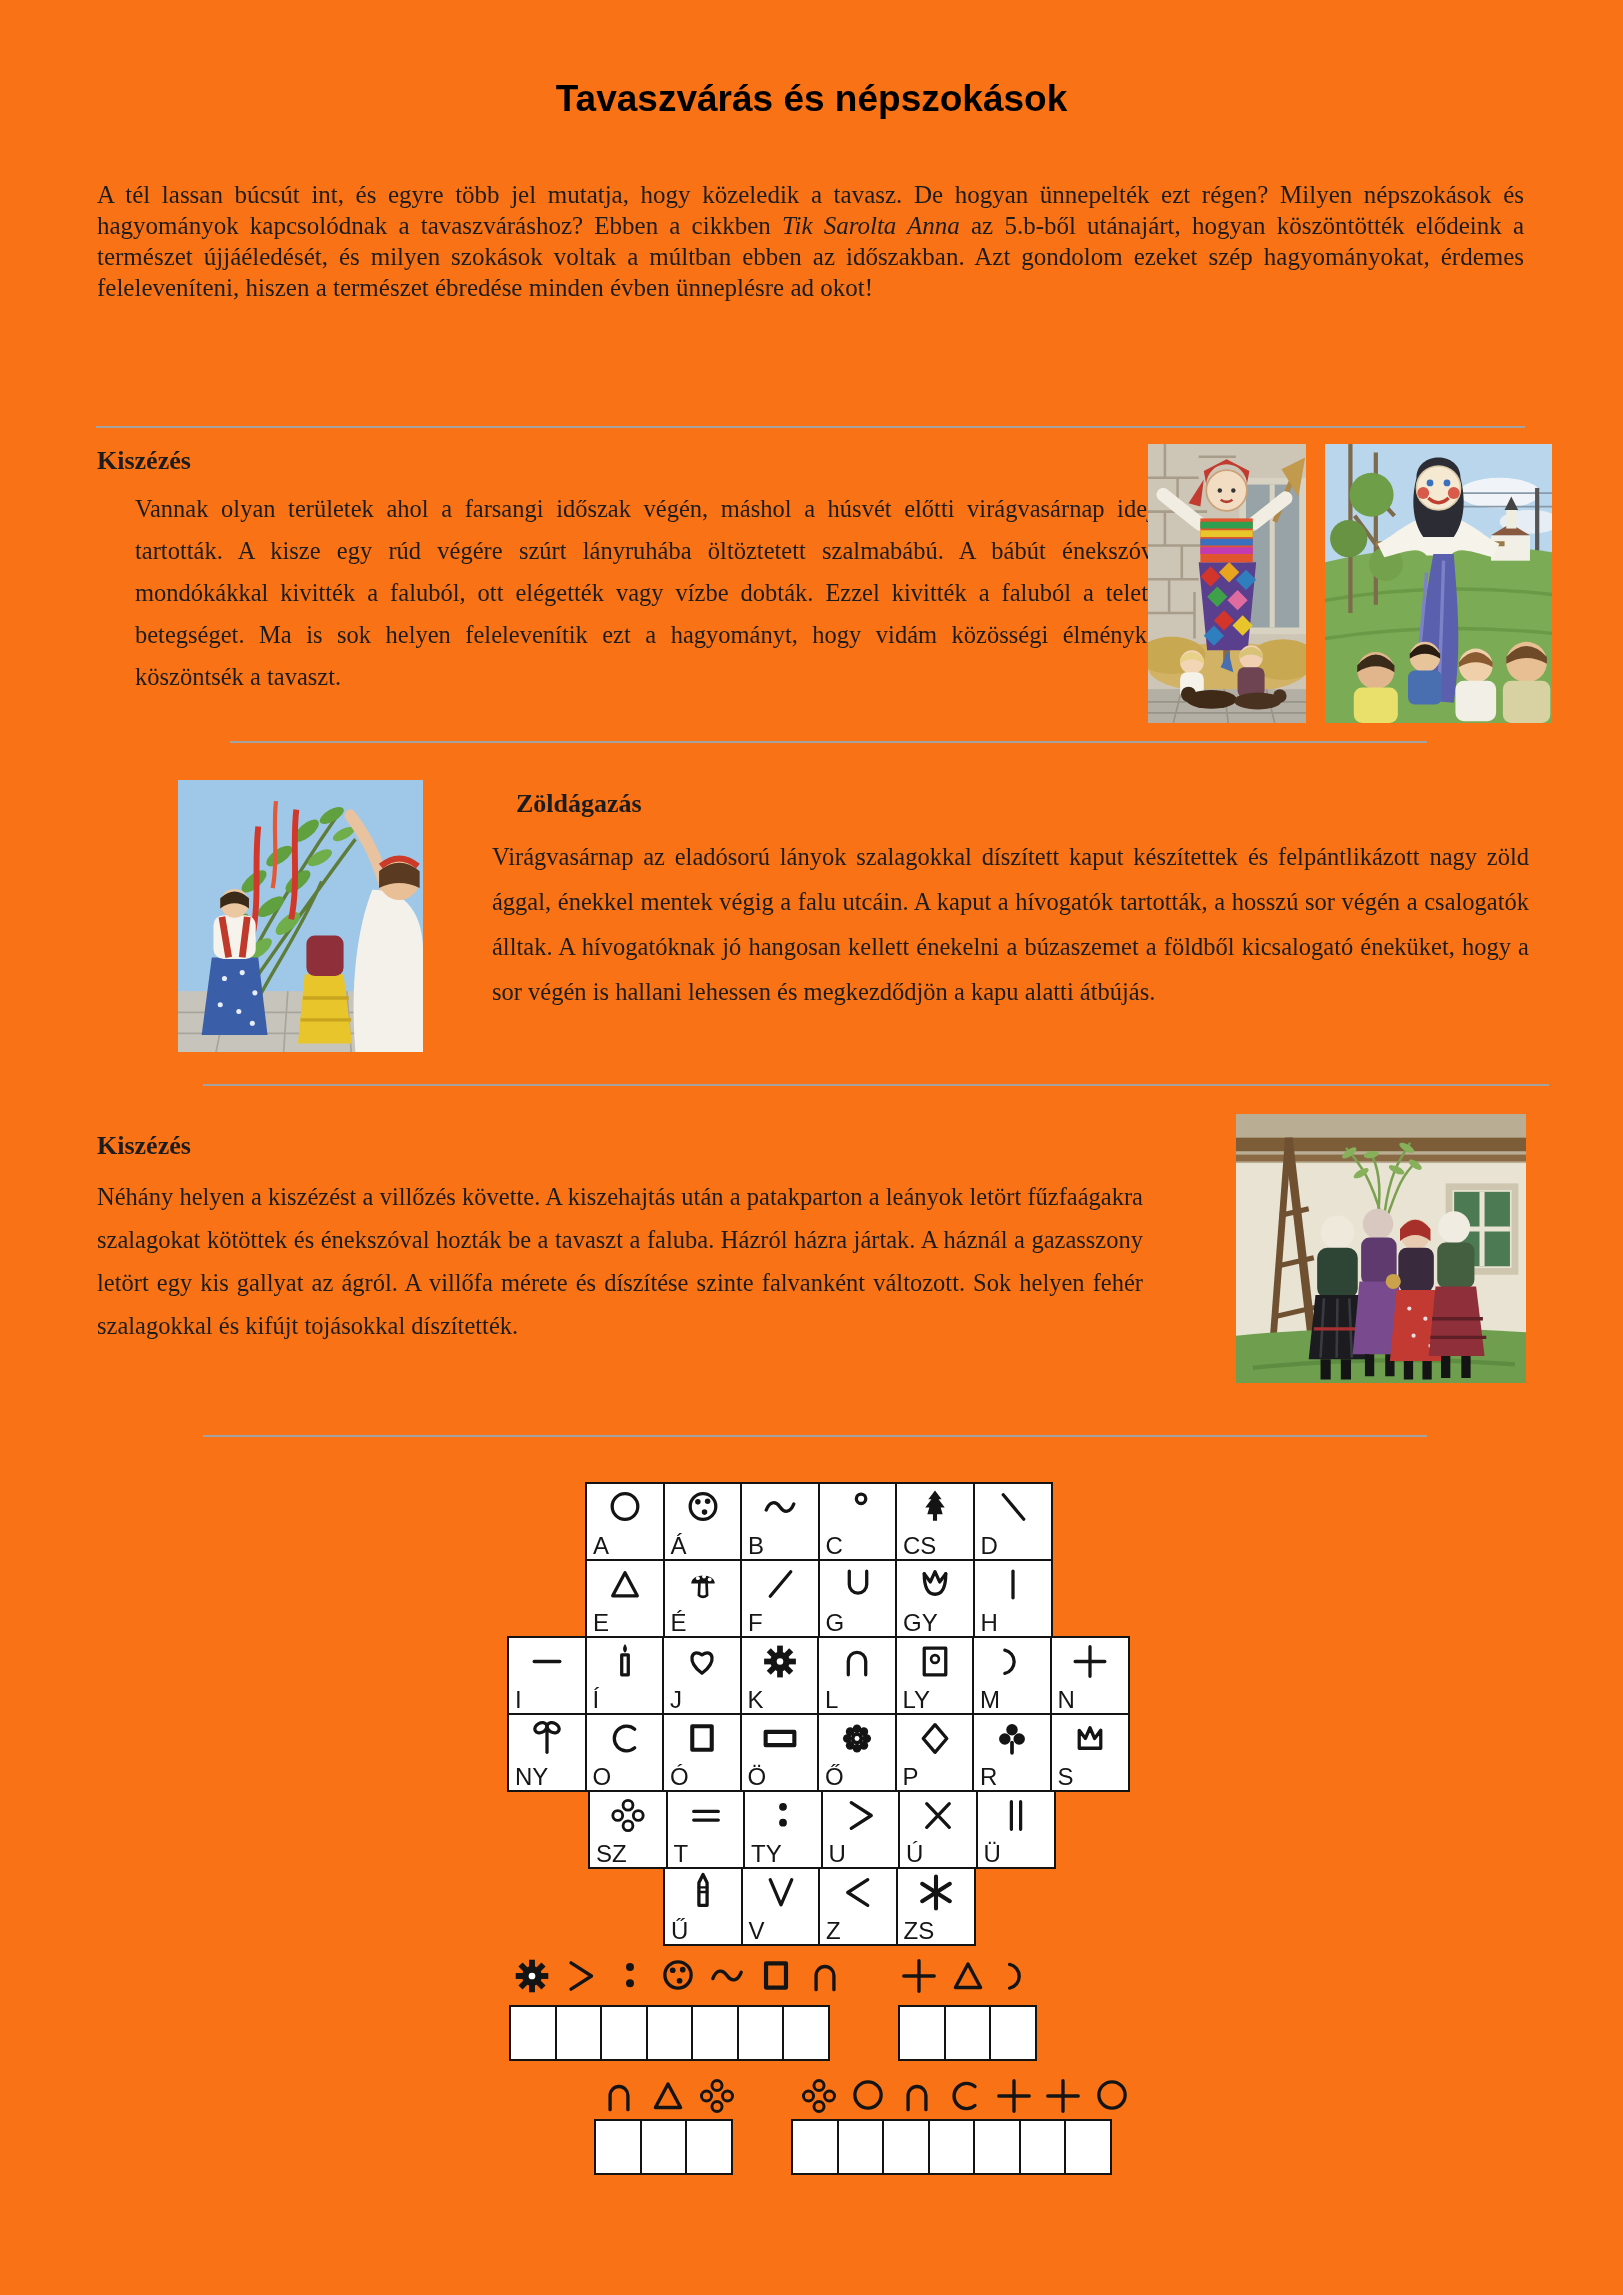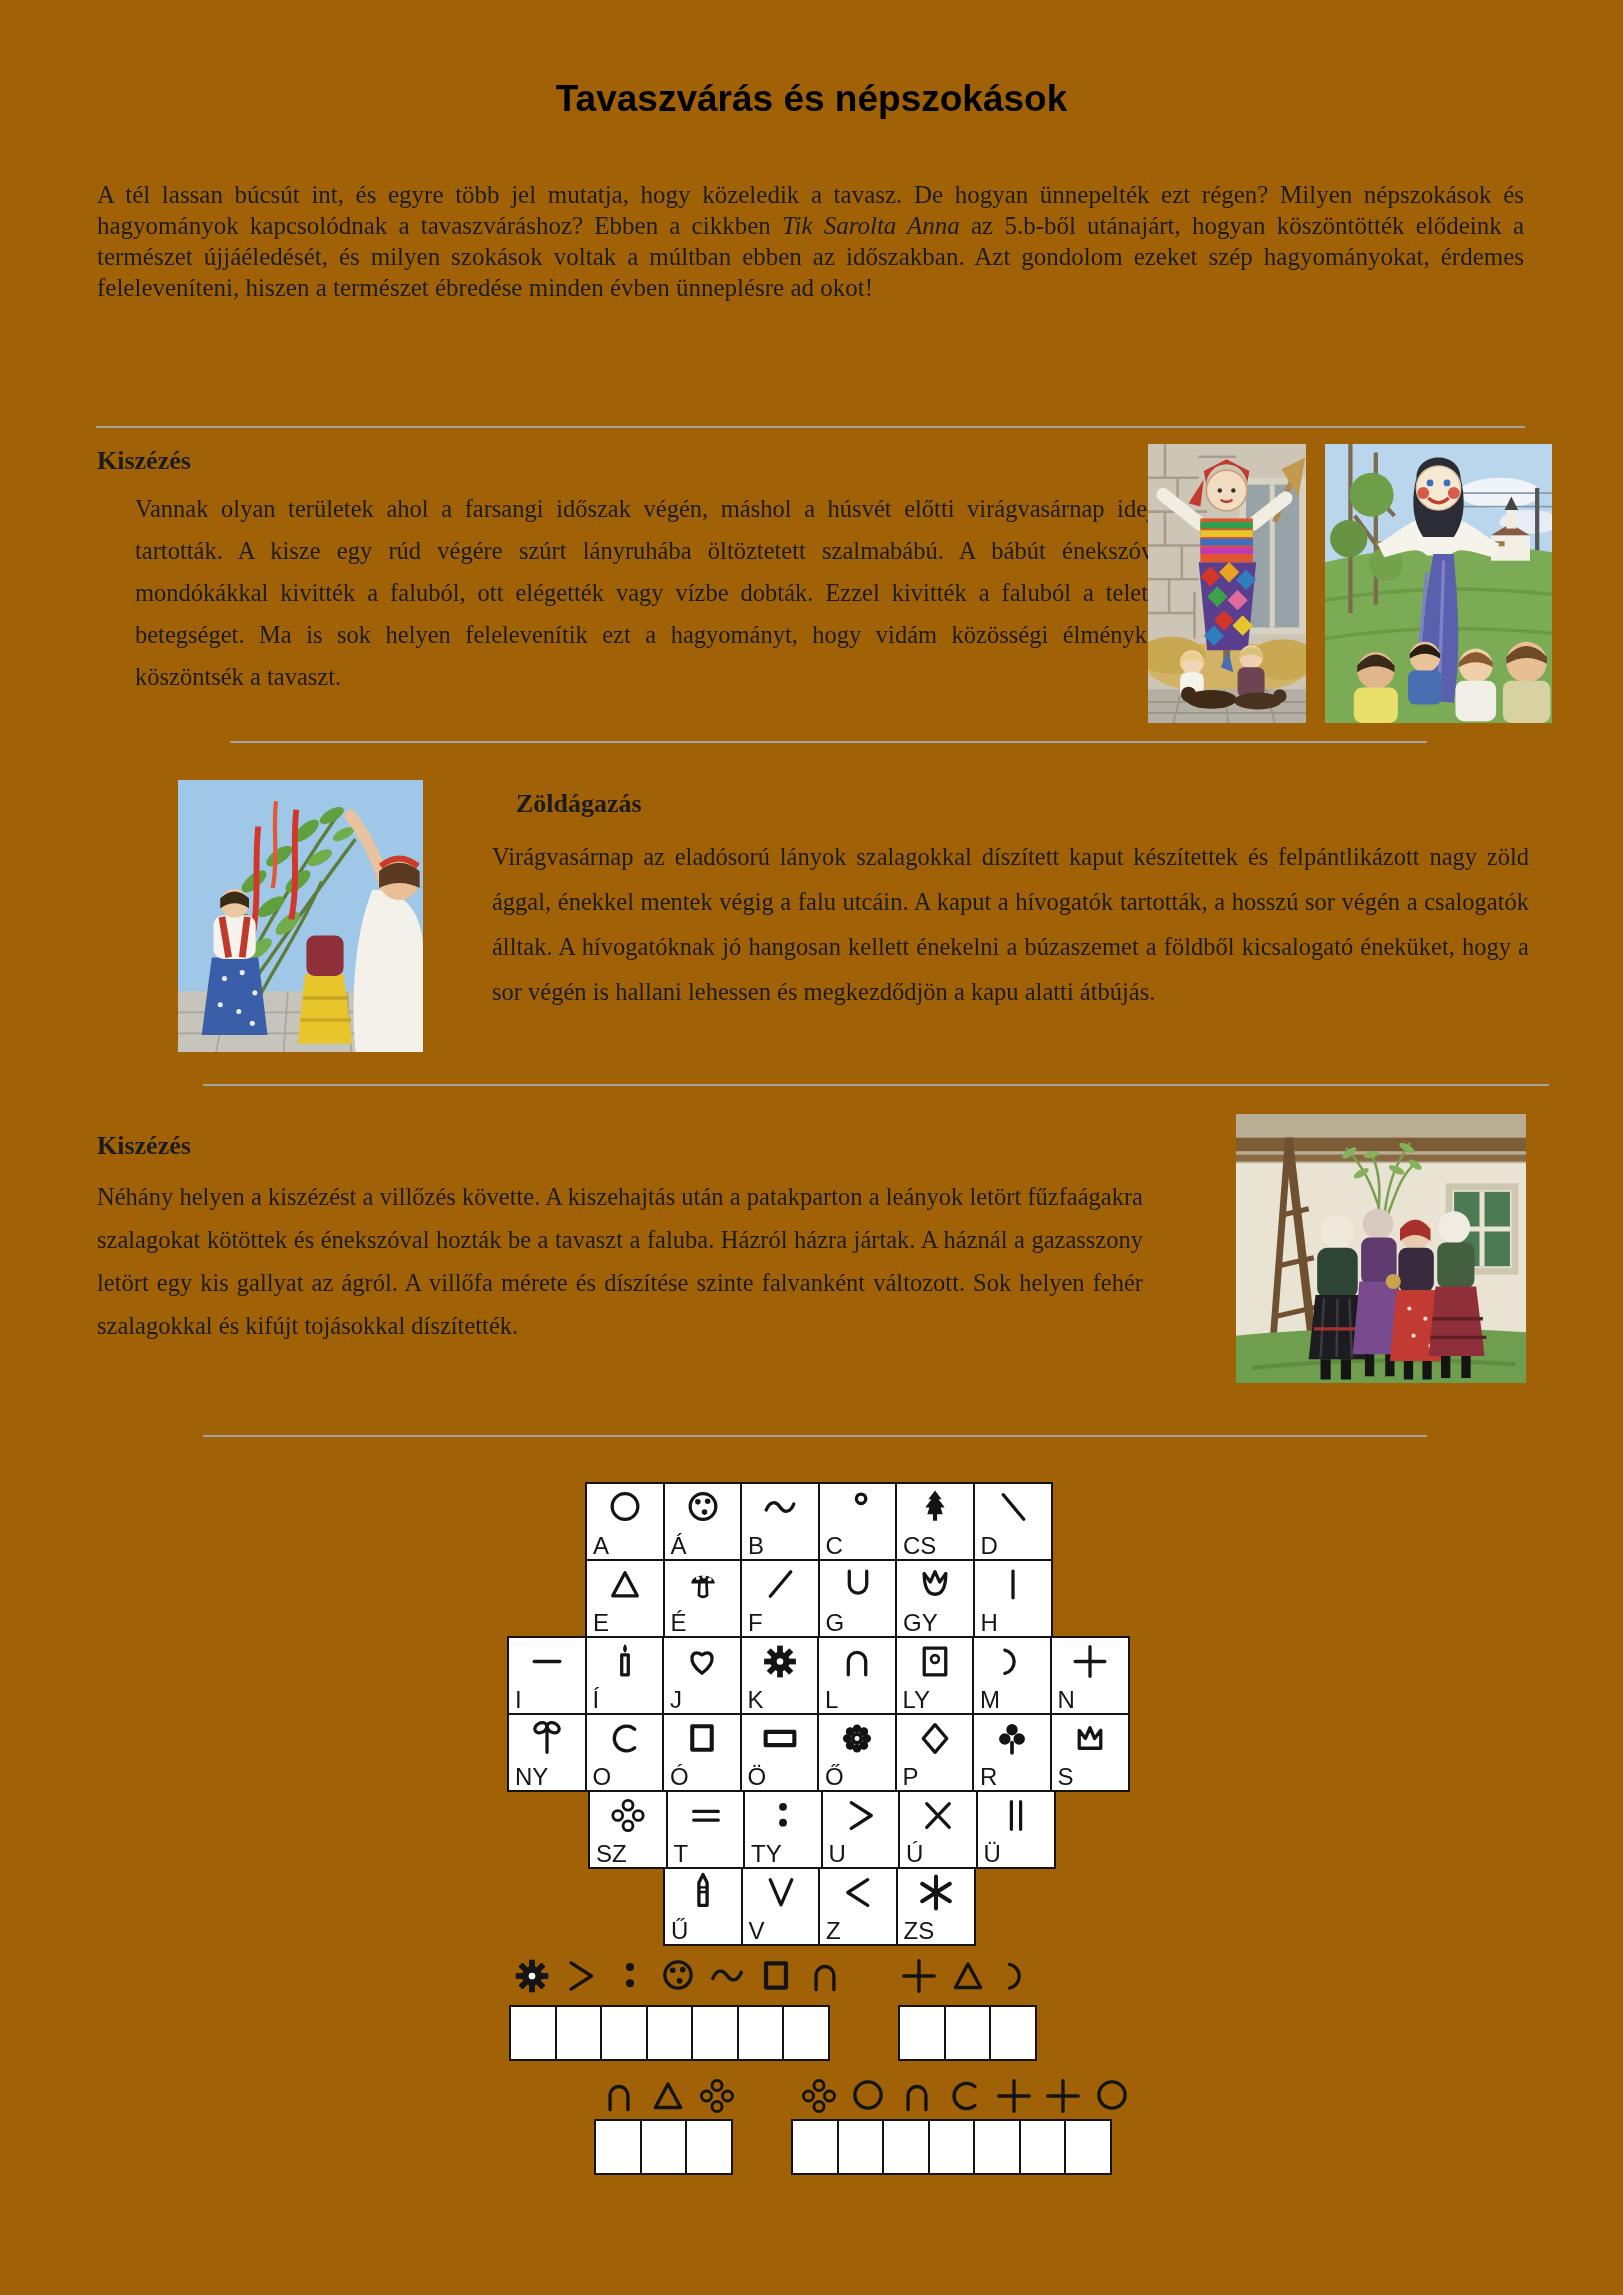--- a/index.html
+++ b/index.html
@@ -1,16 +1,16 @@
 <!DOCTYPE html>
 <html lang="hu" style="font-size:13.5px"><head>
 <meta charset="utf-8">
 <style>
   html,body{margin:0;padding:0;background:#9a9a9a;}
-  .page{position:relative;width:1623px;height:2295px;background:#a16207;font-family:"Liberation Serif",serif;color:#1c1c1c;overflow:hidden;margin:0 auto;}
+  .page{position:relative;width:1623px;height:2295px;background:#f97316;font-family:"Liberation Serif",serif;color:#1c1c1c;overflow:hidden;margin:0 auto;}
   .title{position:absolute;top:78px;left:0;width:100%;margin:0;text-align:center;font-family:"Liberation Sans",sans-serif;font-weight:bold;font-size:37px;color:#000;}
   .intro{position:absolute;left:97px;top:179px;width:1427px;margin:0;font-size:25px;line-height:31px;text-align:justify;}
   .intro em{font-style:italic;}
   .hr{position:absolute;height:1.7px;background:#a3a3a3;}
   .d1{top:426px;left:96px;width:1429px;}
   .d2{top:741px;left:230px;width:1197px;}
   .d3{top:1084px;left:203px;width:1346px;}
   .d4{top:1435px;left:203px;width:1224px;}
   .sec-head{position:absolute;margin:0;font-size:26px;font-weight:bold;font-family:"Liberation Serif",serif;}
   .sec-body{position:absolute;margin:0;font-size:24.5px;text-align:justify;}

